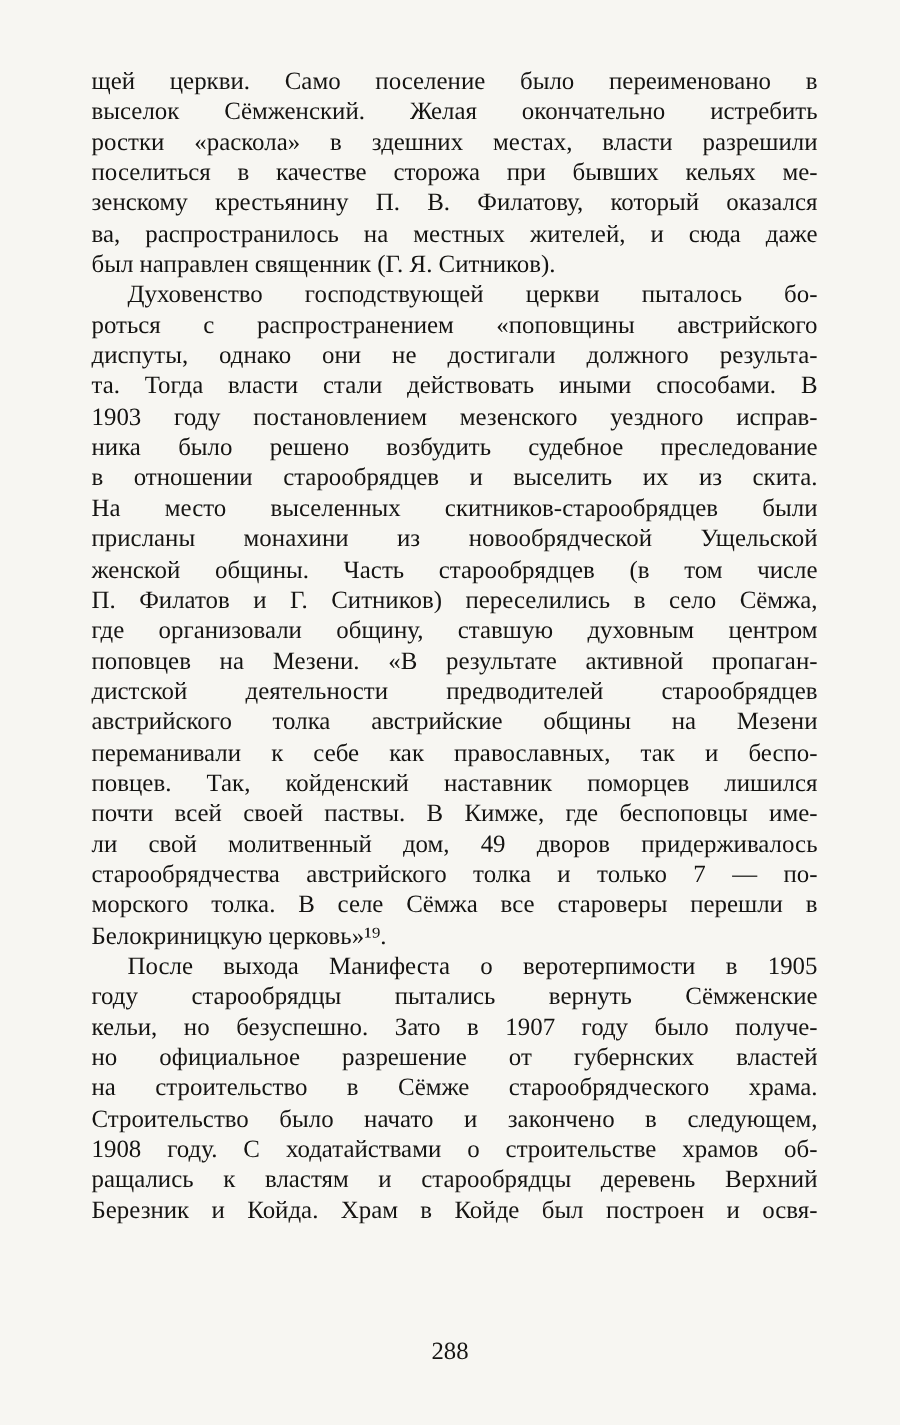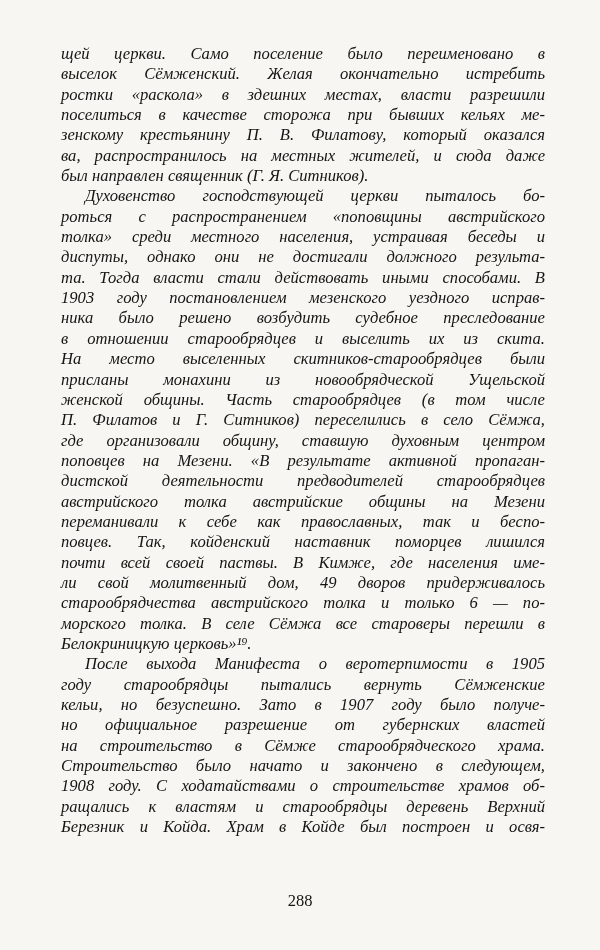--- a/index.html
+++ b/index.html
@@ -18,21 +18,20 @@
     left: 61px;
     top: 44px;
     width: 484px;
     color: #151412;
     font-family: "Liberation Serif", "DejaVu Serif", serif;
     font-size: 16.6px;
     line-height: 20.35px;
   }
   .paragraph {
     margin: 0;
-    font-style: italic;
   }
   .line {
     text-align: justify;
     text-align-last: justify;
   }
   .line.last {
     text-align-last: left;
   }
   .paragraph.indent .line:first-child {
     text-indent: 24px;
@@ -57,39 +56,38 @@
       <div class="line">выселок Сёмженский. Желая окончательно истребить</div>
       <div class="line">ростки «раскола» в здешних местах, власти разрешили</div>
       <div class="line">поселиться в качестве сторожа при бывших кельях ме-</div>
       <div class="line">зенскому крестьянину П. В. Филатову, который оказался</div>
       <div class="line">ва, распространилось на местных жителей, и сюда даже</div>
       <div class="line last">был направлен священник (Г. Я. Ситников).</div>
     </div>
   <div class="paragraph indent">
       <div class="line">Духовенство господствующей церкви пыталось бо-</div>
       <div class="line">роться с распространением «поповщины австрийского</div>
-      <div class="line">толка» среди местного населения, устраивая беседы и</div>
       <div class="line">диспуты, однако они не достигали должного результа-</div>
       <div class="line">та. Тогда власти стали действовать иными способами. В</div>
       <div class="line">1903 году постановлением мезенского уездного исправ-</div>
       <div class="line">ника было решено возбудить судебное преследование</div>
       <div class="line">в отношении старообрядцев и выселить их из скита.</div>
       <div class="line">На место выселенных скитников-старообрядцев были</div>
       <div class="line">присланы монахини из новообрядческой Ущельской</div>
       <div class="line">женской общины. Часть старообрядцев (в том числе</div>
       <div class="line">П. Филатов и Г. Ситников) переселились в село Сёмжа,</div>
       <div class="line">где организовали общину, ставшую духовным центром</div>
       <div class="line">поповцев на Мезени. «В результате активной пропаган-</div>
       <div class="line">дистской деятельности предводителей старообрядцев</div>
       <div class="line">австрийского толка австрийские общины на Мезени</div>
       <div class="line">переманивали к себе как православных, так и беспо-</div>
       <div class="line">повцев. Так, койденский наставник поморцев лишился</div>
-      <div class="line">почти всей своей паствы. В Кимже, где населения име-</div>
+      <div class="line">почти всей своей паствы. В Кимже, где беспоповцы име-</div>
       <div class="line">ли свой молитвенный дом, 49 дворов придерживалось</div>
-      <div class="line">старообрядчества австрийского толка и только 6 — по-</div>
+      <div class="line">старообрядчества австрийского толка и только 7 — по-</div>
       <div class="line">морского толка. В селе Сёмжа все староверы перешли в</div>
       <div class="line last">Белокриницкую церковь»¹⁹.</div>
     </div>
   <div class="paragraph indent">
       <div class="line">После выхода Манифеста о веротерпимости в 1905</div>
       <div class="line">году старообрядцы пытались вернуть Сёмженские</div>
       <div class="line">кельи, но безуспешно. Зато в 1907 году было получе-</div>
       <div class="line">но официальное разрешение от губернских властей</div>
       <div class="line">на строительство в Сёмже старообрядческого храма.</div>
       <div class="line">Строительство было начато и закончено в следующем,</div>

